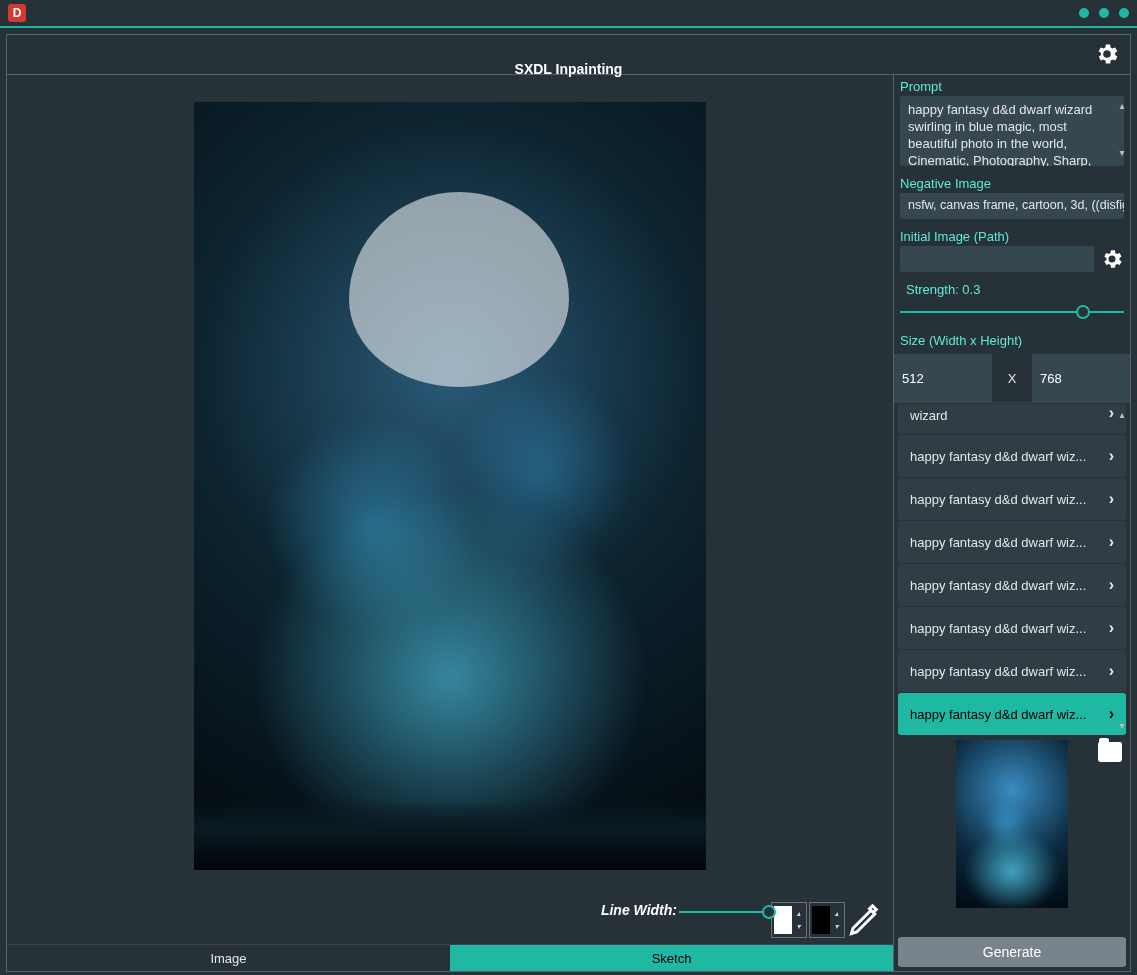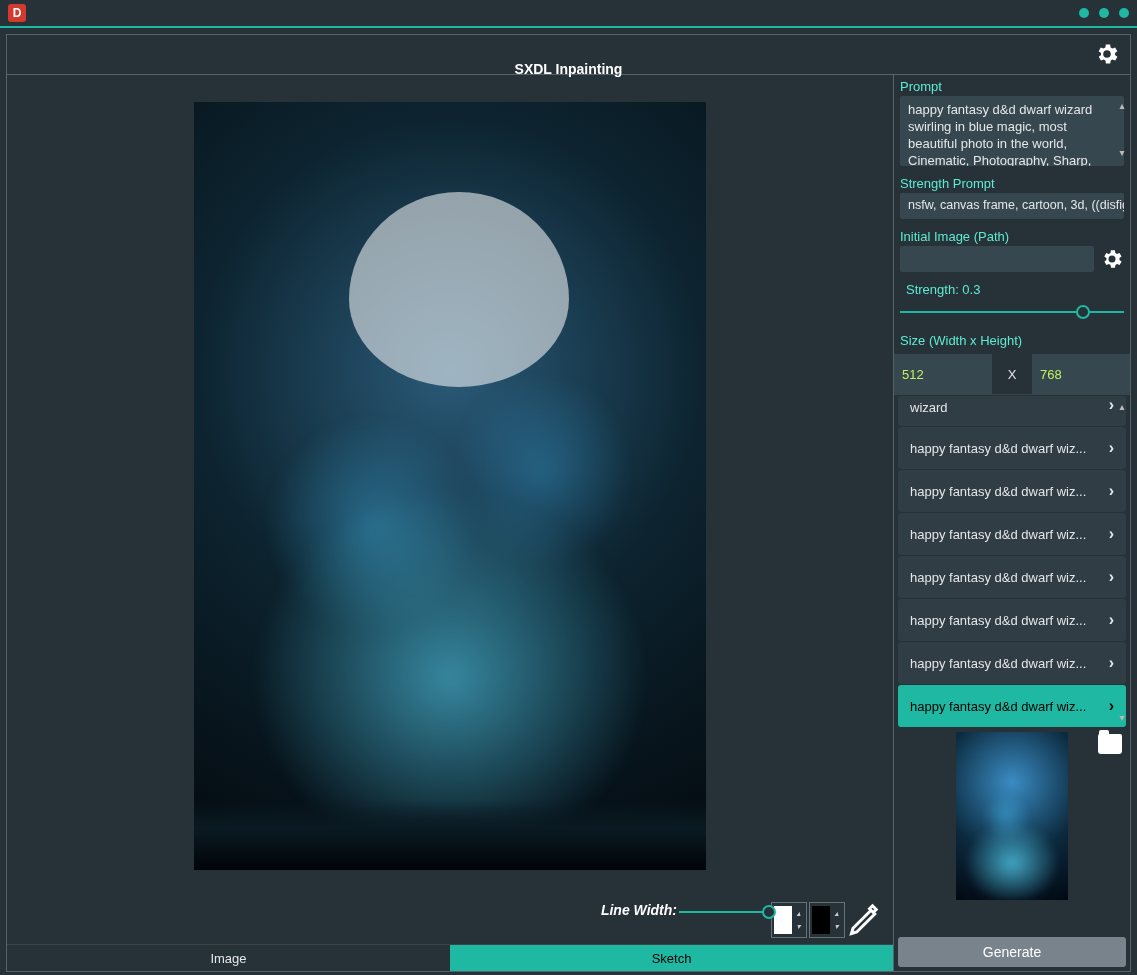--- a/index.html
+++ b/index.html
@@ -96,21 +96,21 @@
   }
   .path-row { display:flex; align-items:center; gap:6px; margin:0 6px 6px 6px; }
   .path-input { flex:1; height:26px; background:#37474f; border-radius:2px; }
   .gear-small { width:24px; height:24px; fill:#fff; cursor:pointer; }
   .strength-row { margin:0 6px; }
   .str-slider { margin:6px 6px 10px 6px; position:relative; height:14px; }
   .str-slider .track { background:#1fb8a3; top:6px; }
   .str-slider .thumb { right:34px; top:0; width:14px; height:14px; }
   .size-row { display:flex; align-items:center; margin:4px 0 0 0; }
   .size-input {
-    flex:1; height:40px; background:#37474f; color:#bef264; font-size:13px;
+    flex:1; height:48px; background:#37474f; color:#ffffff; font-size:13px;
     display:flex; align-items:center; padding:0 8px;
   }
   .size-x { width:40px; text-align:center; color:#e4e6e8; }
 
   .history { border-top:1px solid #3b4449; }
   .hist-item {
     height:42px; display:flex; align-items:center; justify-content:space-between;
     padding:0 12px; margin:1px 4px; background:#303d44; border-radius:3px;
     font-size:13px; color:#e4e6e8; cursor:pointer;
   }
@@ -208,21 +208,21 @@
 
     <div class="side">
       <div class="side-scroll">
         <div class="section-label">Prompt</div>
         <div style="position:relative;">
           <div class="prompt-box">happy fantasy d&amp;d dwarf wizard swirling in blue magic, most beautiful photo in the world, Cinematic, Photography, Sharp, Hasselblad,</div>
           <div class="scrollbar-arrows" style="top:4px;">▴</div>
           <div class="scrollbar-arrows" style="bottom:8px;">▾</div>
         </div>
 
-        <div class="section-label">Strength Prompt</div>
+        <div class="section-label">Negative Image</div>
         <div class="neg-box">nsfw, canvas frame, cartoon, 3d, ((disfigure</div>
 
         <div class="section-label">Initial Image (Path)</div>
         <div class="path-row">
           <div class="path-input"></div>
           <svg class="gear-small" viewBox="0 0 24 24">
               <path d="M19.4 13a7.5 7.5 0 0 0 .1-1 7.5 7.5 0 0 0-.1-1l2.1-1.6-2-3.5-2.5 1a7.6 7.6 0 0 0-1.7-1l-.4-2.6h-4l-.4 2.6a7.6 7.6 0 0 0-1.7 1l-2.5-1-2 3.5L6.5 11a7.5 7.5 0 0 0-.1 1 7.5 7.5 0 0 0 .1 1l-2.1 1.6 2 3.5 2.5-1a7.6 7.6 0 0 0 1.7 1l.4 2.6h4l.4-2.6a7.6 7.6 0 0 0 1.7-1l2.5 1 2-3.5zM12 15.5A3.5 3.5 0 1 1 15.5 12 3.5 3.5 0 0 1 12 15.5z"></path>
             </svg>
         </div>
 

